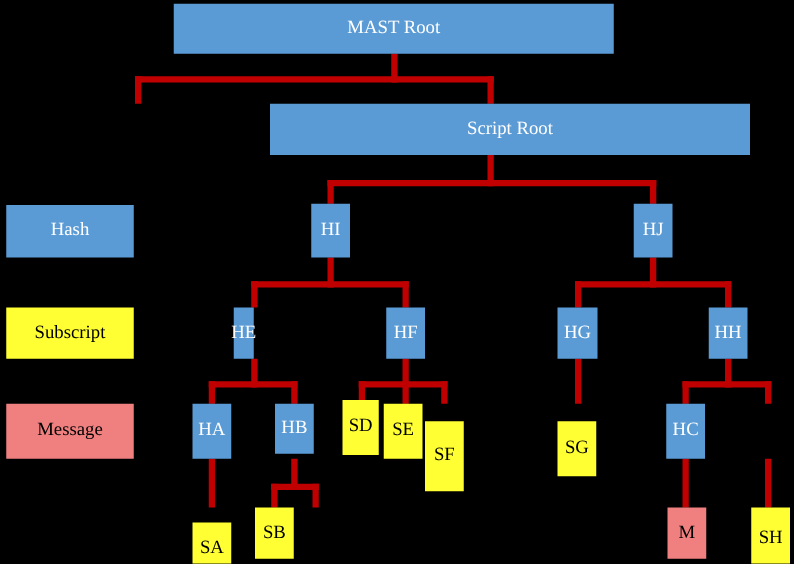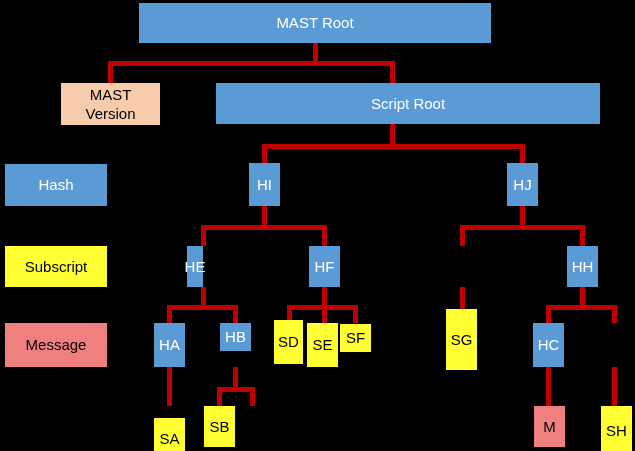--- a/index.html
+++ b/index.html
@@ -1,19 +1,19 @@
 <!DOCTYPE html>
 <html style="--background: #000000; --hash_blue: #5B9BD5; --subscript_yellow: #FFFF33; --message_salmon: #F08080; --version_peach: #F8CBAD; --connector_red: #C00000; --text_on_blue: #FFFFFF; --text_on_light: #000000;"><head>
 <meta charset="utf-8">
 <style>
   html,body { margin:0; padding:0; background:#000; }
   .stage {
     position:relative; width:635px; height:451px;
     background:var(--background,#000000); overflow:hidden;
-    font-family:Liberation Sans, sans-serif;
+    font-family:Liberation Serif, serif;
   }
   .box {
     position:absolute; display:flex; align-items:center; justify-content:center;
     text-align:center; font-size:15px; line-height:1.3; letter-spacing:0px;
     box-sizing:border-box;
   }
   .blue   { background:var(--hash_blue,#5B9BD5);        color:var(--text_on_blue,#FFFFFF); }
   .yellow { background:var(--subscript_yellow,#FFFF33); color:var(--text_on_light,#000000); }
   .salmon { background:var(--message_salmon,#F08080);   color:var(--text_on_light,#000000); }
   .peach  { background:var(--version_peach,#F8CBAD);    color:var(--text_on_light,#000000); }
@@ -64,40 +64,40 @@
 
   <div class="line" style="left:167px;top:367px;width:5px;height:39px"></div>
   <div class="line" style="left:233px;top:367px;width:5px;height:25px"></div>
   <div class="line" style="left:217px;top:387px;width:38px;height:5px"></div>
   <div class="line" style="left:217px;top:387px;width:5px;height:19px"></div>
   <div class="line" style="left:250px;top:387px;width:5px;height:19px"></div>
   <div class="line" style="left:546px;top:367px;width:5px;height:39px"></div>
   <div class="line" style="left:612px;top:367px;width:5px;height:39px"></div>
 
   <div class="box blue" style="left:139px;top:3px;width:352px;height:40px">MAST Root</div>
-  <div class="box peach wrapbox" style="left:61px;top:83px;width:99px;height:42px">MAST Version</div>
   <div class="box blue" style="left:216px;top:83px;width:384px;height:41px">Script Root</div>
 
   <div class="box blue" style="left:5px;top:164px;width:102px;height:42px">Hash</div>
   <div class="box yellow" style="left:5px;top:246px;width:102px;height:41px">Subscript</div>
   <div class="box salmon" style="left:5px;top:323px;width:102px;height:44px">Message</div>
 
   <div class="box blue" style="left:249px;top:163px;width:31px;height:43px">HI</div>
   <div class="box blue" style="left:507px;top:163px;width:31px;height:43px">HJ</div>
 
   <div class="box blue" style="left:187px;top:246px;width:16px;height:41px">HE</div>
   <div class="box blue" style="left:309px;top:246px;width:31px;height:41px">HF</div>
+  <div class="box blue" style="left:446px;top:246px;width:32px;height:41px">HG</div>
   <div class="box blue" style="left:567px;top:246px;width:31px;height:41px">HH</div>
 
   <div class="box blue" style="left:154px;top:323px;width:31px;height:44px">HA</div>
-  <div class="box blue" style="left:220px;top:323px;width:31px;height:28px">HB</div>
+  <div class="box blue" style="left:220px;top:323px;width:31px;height:40px">HB</div>
   <div class="box yellow" style="left:274px;top:320px;width:29px;height:44px">SD</div>
   <div class="box yellow" style="left:307px;top:323px;width:31px;height:44px">SE</div>
-  <div class="box yellow" style="left:340px;top:324px;width:31px;height:28px">SF</div>
-  <div class="box yellow" style="left:446px;top:309px;width:31px;height:61px">SG</div>
+  <div class="box yellow" style="left:340px;top:337px;width:31px;height:56px">SF</div>
+  <div class="box yellow" style="left:446px;top:337px;width:31px;height:44px">SG</div>
   <div class="box blue" style="left:533px;top:323px;width:31px;height:44px">HC</div>
 
   <div class="box yellow" style="left:154px;top:418px;width:31px;height:41px">SA</div>
   <div class="box yellow" style="left:204px;top:406px;width:31px;height:41px">SB</div>
   <div class="box salmon" style="left:534px;top:406px;width:31px;height:41px">M</div>
   <div class="box yellow" style="left:601px;top:406px;width:31px;height:50px">SH</div>
 
 </div>
 
 </body></html>

